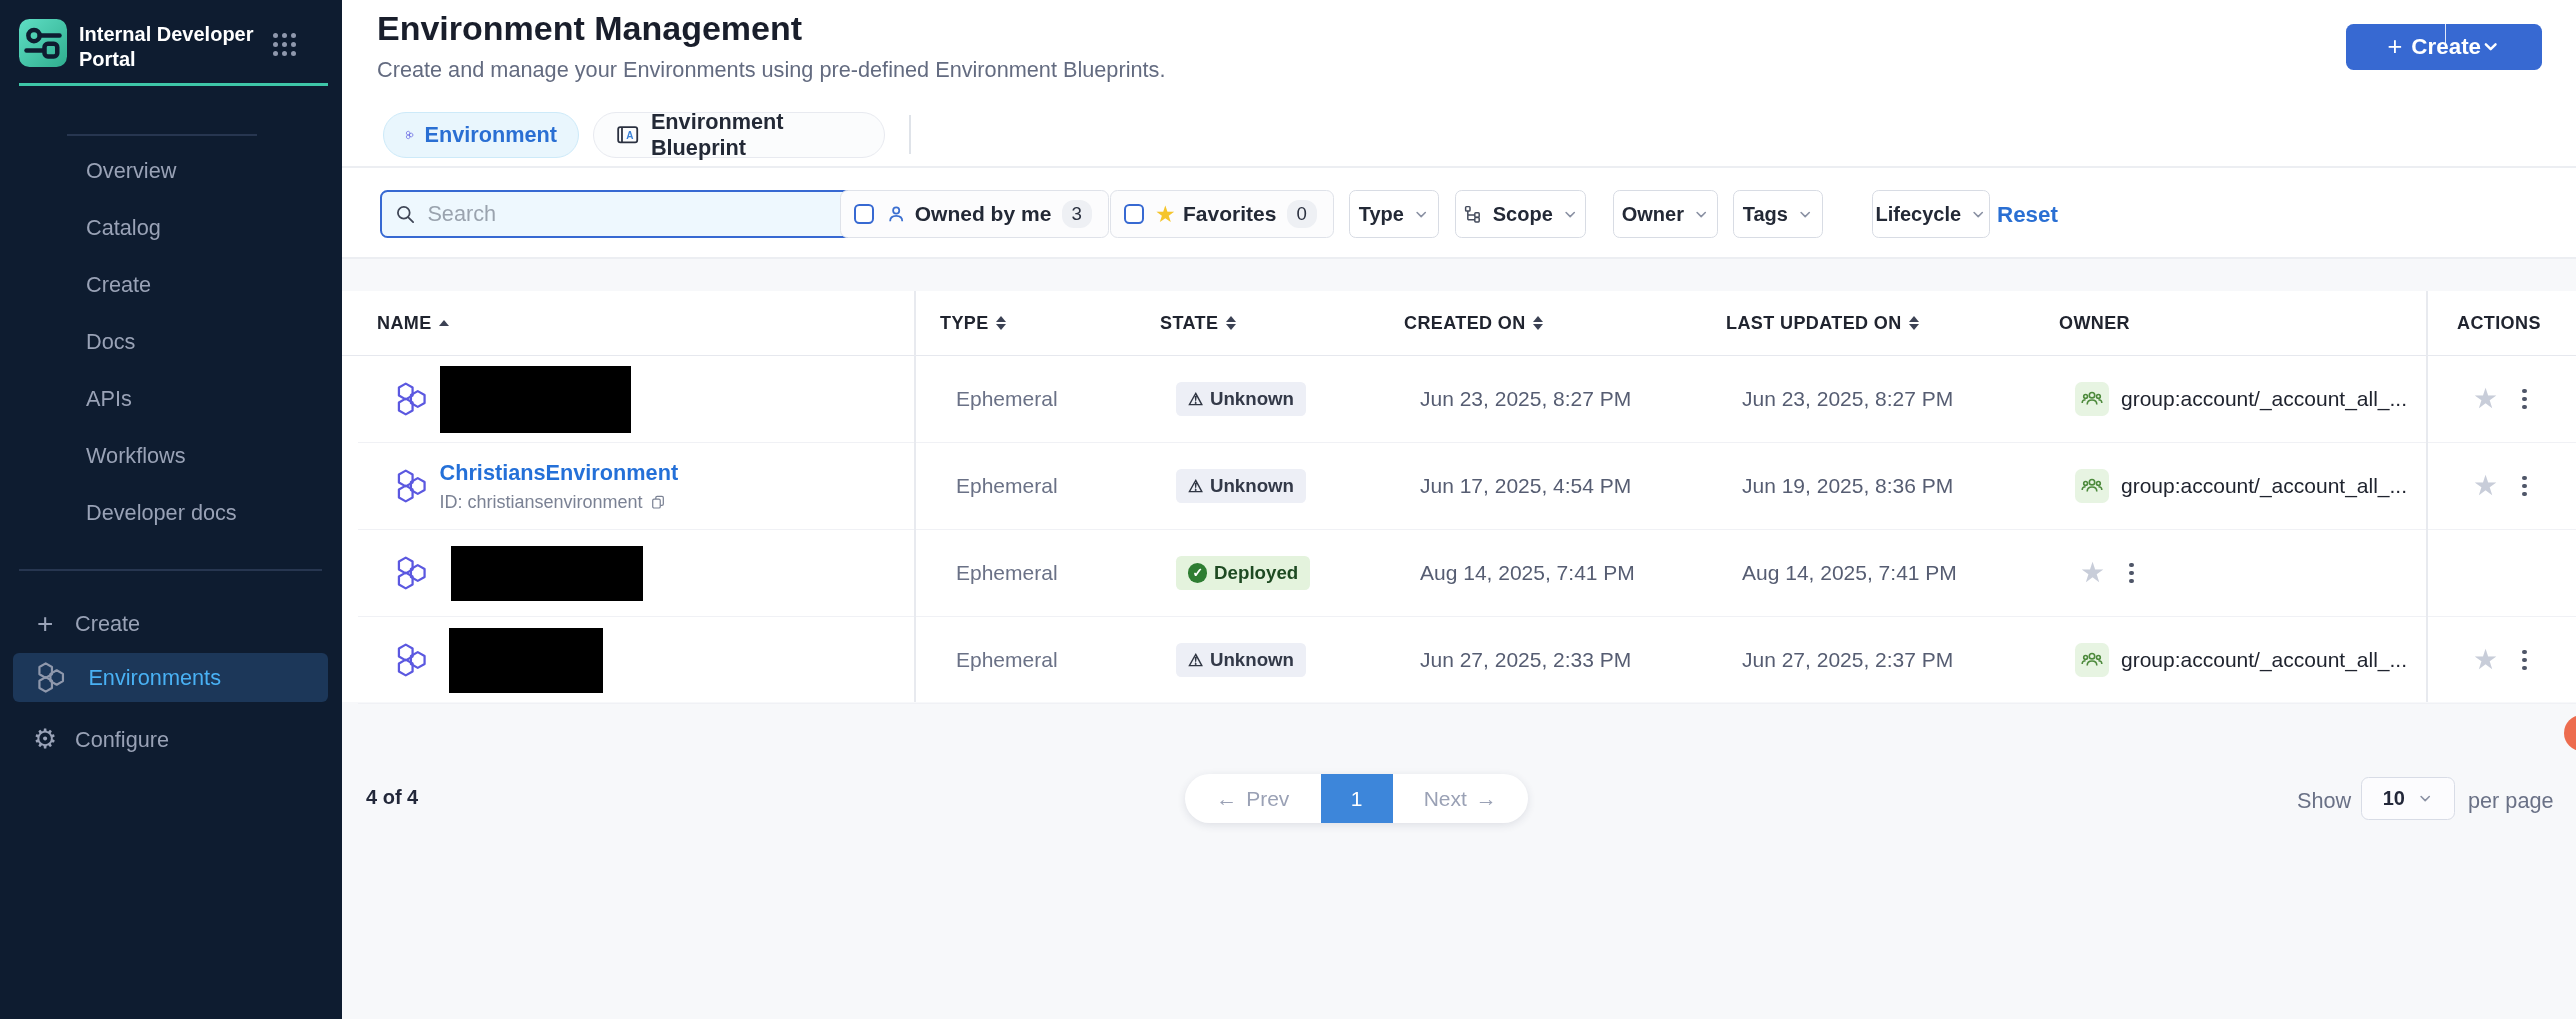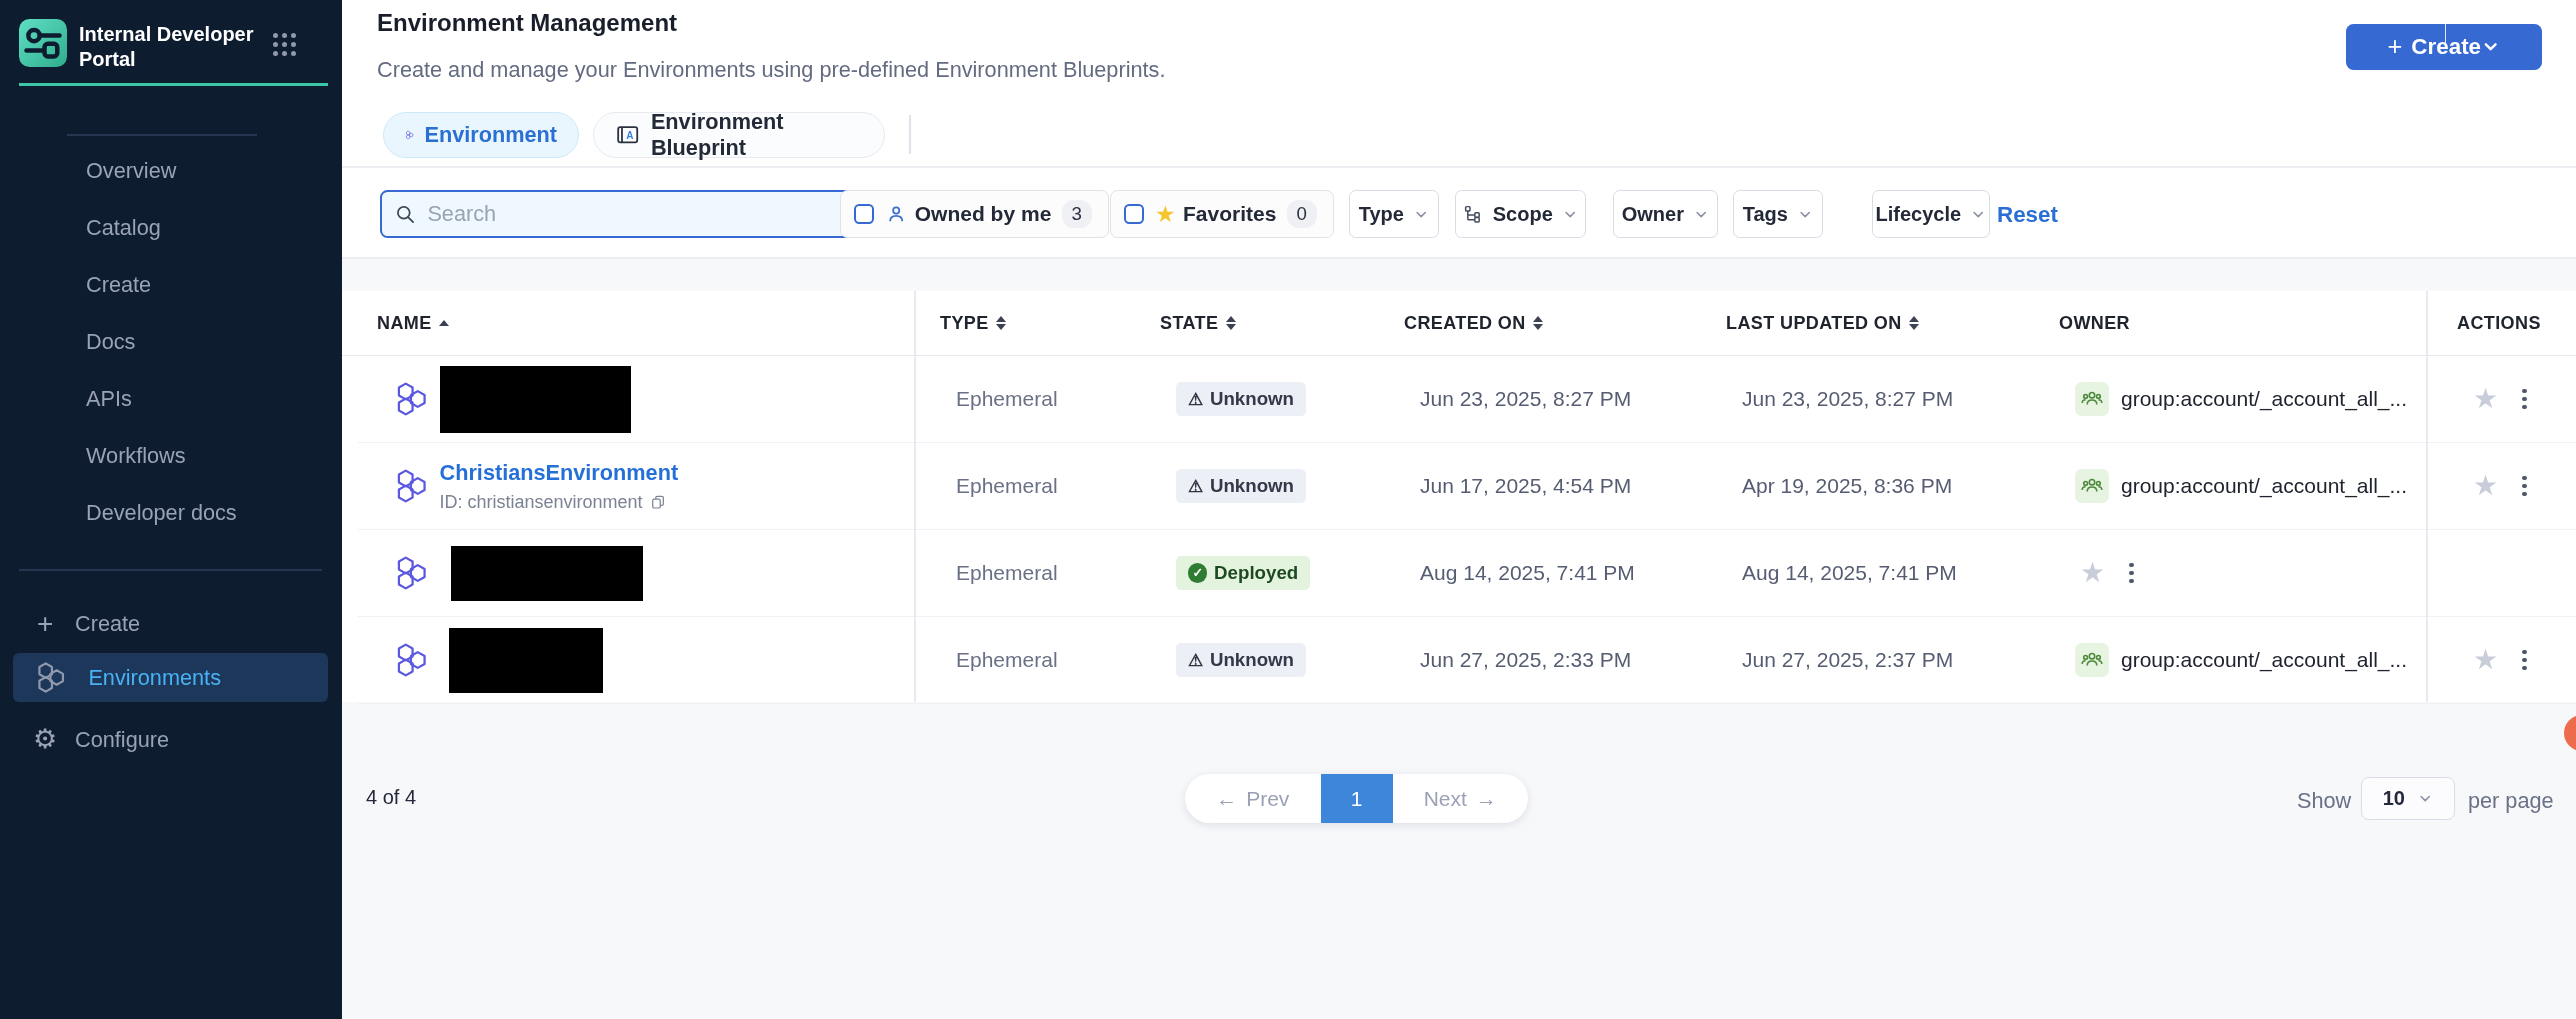--- a/index.html
+++ b/index.html
@@ -30,21 +30,21 @@
   .plus-glyph{position:absolute;left:37px;font-size:28px;color:#9aa3b8;font-weight:400;line-height:1;}
   .gear-glyph{position:absolute;left:33px;font-size:27px;color:#9aa3b8;line-height:1;}
   .bi-label{position:absolute;left:75px;}
   .sb-selected{position:absolute;left:13.4px;top:653px;width:315px;height:49px;border-radius:6px;
                background:#1c3759;display:flex;align-items:center;cursor:pointer;}
   .sb-selected .hexwrap{position:absolute;left:21px;top:8.2px;}
   .sb-selected .bi-label{color:#49b1f4;font-size:21.7px;}
 
   
   .main-top{position:absolute;left:342px;top:0;width:2234px;height:258px;background:#ffffff;}
-  .page-title{position:absolute;left:35px;top:9px;font-size:24px;font-weight:bold;color:#191e2b;}
+  .page-title{position:absolute;left:35px;top:9px;font-size:34px;font-weight:bold;color:#191e2b;}
   .page-subtitle{position:absolute;left:35px;top:57px;font-size:21.7px;color:#636b80;}
   .create-btn{position:absolute;left:2004px;top:24px;width:196px;height:46px;border-radius:7.5px;
               background:#3769d2;display:flex;align-items:center;justify-content:center;cursor:pointer;}
   .create-btn .plus{color:#fff;font-size:25.4px;margin-right:9px;line-height:1;}
   .create-btn .lbl{color:#fff;font-size:22.4px;font-weight:bold;}
   .create-btn .vdiv{width:1.5px;height:25.4px;background:rgba(255,255,255,.85);margin:0 13.4px 0 16.4px;}
 
   .tab-pill{position:absolute;top:112px;height:46px;border-radius:23px;display:flex;
             align-items:center;padding:0 21px;cursor:pointer;}
   .tab-env{left:41px;width:196px;background:#e9f6fd;border:1.5px solid #cdeaf9;}
@@ -116,21 +116,21 @@
               font-size:12.7px;font-weight:bold;display:flex;align-items:center;justify-content:center;flex:none;}
   .own-ic{width:34px;height:34px;border-radius:6.7px;display:flex;align-items:center;
           justify-content:center;margin-right:12px;flex:none;}
   .own-group{background:#e7f4e2;} .own-user{background:#e8f1fb;}
   .own-txt{font-size:21px;color:#20242f;}
   .act-star{font-size:28px;color:#c8cdd9;line-height:1;cursor:pointer;}
   .kebab{display:flex;flex-direction:column;gap:3.7px;cursor:pointer;padding:3px;}
   .kebab span{width:4.5px;height:4.5px;border-radius:50%;background:#4f5668;}
 
   
-  .pg-summary{position:absolute;left:366px;top:786px;font-size:20px;font-weight:normal;color:#23283a;}
+  .pg-summary{position:absolute;left:366px;top:786px;font-size:20px;font-weight:bold;color:#23283a;}
   .pg-pill{position:absolute;left:1185px;top:774px;width:343px;height:49px;background:#fff;
            border-radius:25.4px;box-shadow:0 2.2px 9px rgba(40,50,80,.12);display:flex;
            align-items:center;overflow:hidden;}
   .pg-prev,.pg-next{flex:1;display:flex;align-items:center;justify-content:center;gap:9px;
            font-size:21px;color:#9aa1b5;cursor:pointer;}
   .pg-cur{width:72px;height:49px;background:#3d86da;color:#fff;font-size:21px;
           display:flex;align-items:center;justify-content:center;cursor:default;}
   .show-lbl{position:absolute;left:2297px;top:788px;font-size:21.7px;color:#6a7186;}
   .size-sel{position:absolute;left:2361px;top:777px;width:94px;height:43px;border:1.5px solid #d8dce6;
             border-radius:7.5px;background:#fcfcfe;display:flex;align-items:center;
@@ -416,21 +416,21 @@
               </svg>
           </span>
         </span>
       </div>
       <div class="c2"><span class="type-txt">Ephemeral</span></div>
       <div class="c3"><span class="badge badge-unknown">
             <span class="warn-g">⚠</span>
             <span>Unknown</span>
           </span></div>
       <div class="c4"><span class="date-txt">Jun 17, 2025, 4:54 PM</span></div>
-      <div class="c5"><span class="date-txt">Apr 19, 2025, 8:36 PM</span></div>
+      <div class="c5"><span class="date-txt">Jun 19, 2025, 8:36 PM</span></div>
       <div class="c6">
         <span class="own-ic own-group">
           <svg width="24" height="24" viewBox="0 0 24 24" fill="none" stroke="#4d8a3c" stroke-width="1.6">
               <circle cx="12" cy="8.2" r="2.7"></circle>
               <path d="M7.2,17.5 c0-2.9 2.1-4.5 4.8-4.5 s4.8,1.6 4.8,4.5"></path>
               <circle cx="5.6" cy="9.4" r="1.9"></circle>
               <path d="M2.2,16 c0-2.1 1.4-3.2 3.4-3.2"></path>
               <circle cx="18.4" cy="9.4" r="1.9"></circle>
               <path d="M21.8,16 c0-2.1-1.4-3.2-3.4-3.2"></path>
             </svg>

